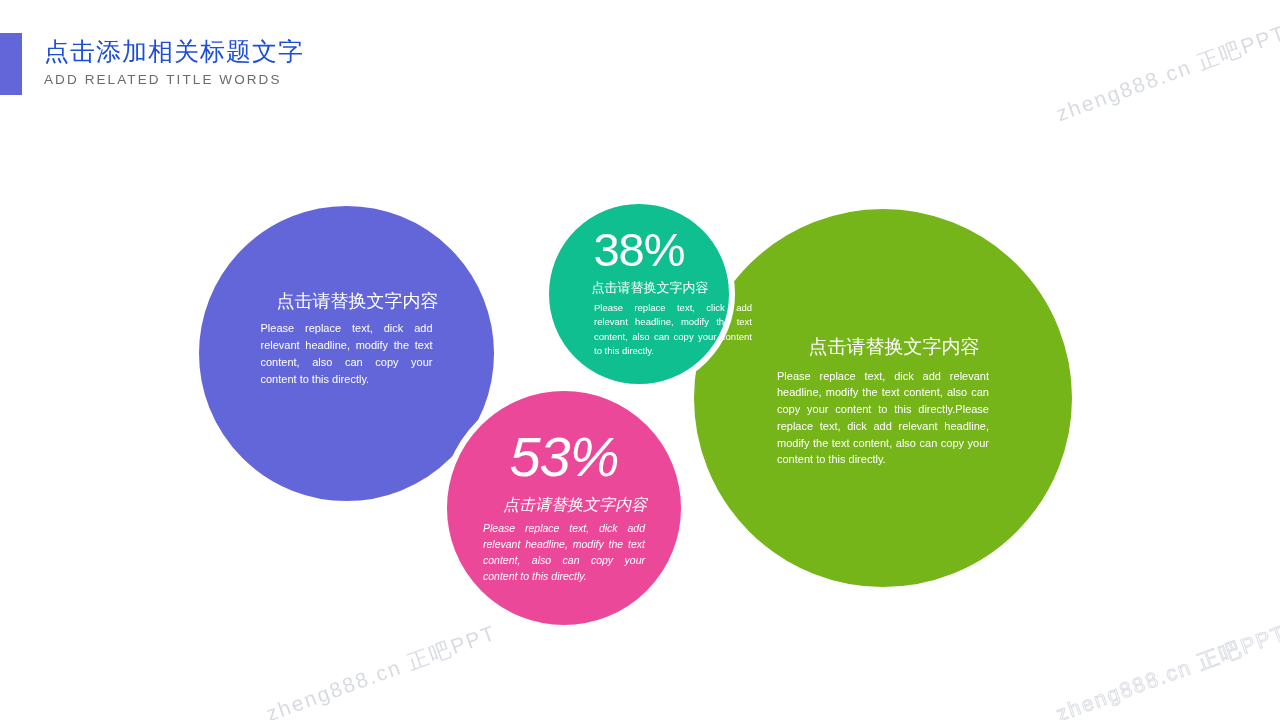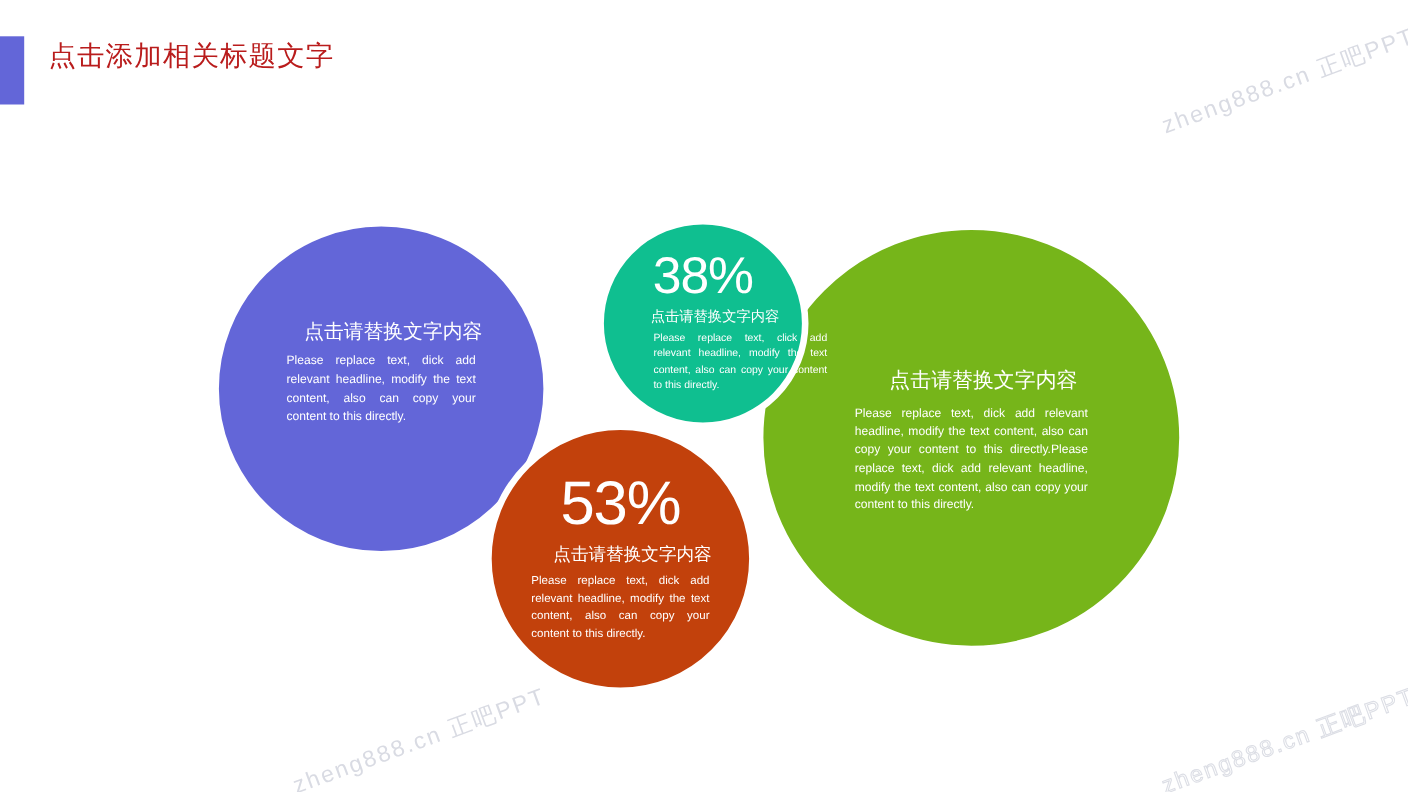--- a/index.html
+++ b/index.html
@@ -27,21 +27,21 @@
     height: 62px;
     background: #6366d8;
   }
   .title-group {
     position: absolute;
     left: 44px;
     top: 36px;
   }
   .title-cn {
     font-size: 25px;
-    color: #b91c1c;
+    color: #1d4ed8;
     letter-spacing: 1px;
     line-height: 1.25;
     white-space: nowrap;
   }
   .title-en {
     font-size: 13.5px;
     color: #6b6b6b;
     letter-spacing: 2.1px;
     margin-top: 5px;
     white-space: nowrap;
@@ -105,22 +105,23 @@
   #c-teal .pct { font-size: 47px; }
   #c-teal .sub-cn { font-size: 13px; margin-top: 7px; }
   #c-teal .body-text { font-size: 9.5px; width: 158px; margin-top: 4px; margin-left: 45px; }
 
   
   #c-blue {
     left: 441px;
     top: 385px;
     width: 246px;
     height: 246px;
-    background: #c2410c;
+    background: #ec4899;
     z-index: 4;
+    font-style: italic;
   }
   #c-blue .inner { top: 38px; }
   #c-blue .pct { font-size: 56px; }
   #c-blue .sub-cn { font-size: 16px; margin-top: 10px; }
   #c-blue .body-text { font-size: 10.5px; width: 162px; margin-top: 5px; }
 
   
   #c-green {
     left: 688px;
     top: 203px;
@@ -157,20 +158,21 @@
 </style>
 </head>
 <body>
 
 <div id="slide">
 
   <div class="accent-block"></div>
 
   <div class="title-group">
     <div class="title-cn">点击添加相关标题文字</div>
+    <div class="title-en">ADD RELATED TITLE WORDS</div>
   </div>
 
   <div class="circle" id="c-purple">
     <div class="inner">
       <div class="sub-cn">点击请替换文字内容</div>
       <div class="body-text">Please replace text, dick add relevant headline, modify the text content, also can copy your content to this directly.</div>
     </div>
   </div>
 
   <div class="circle" id="c-green">

